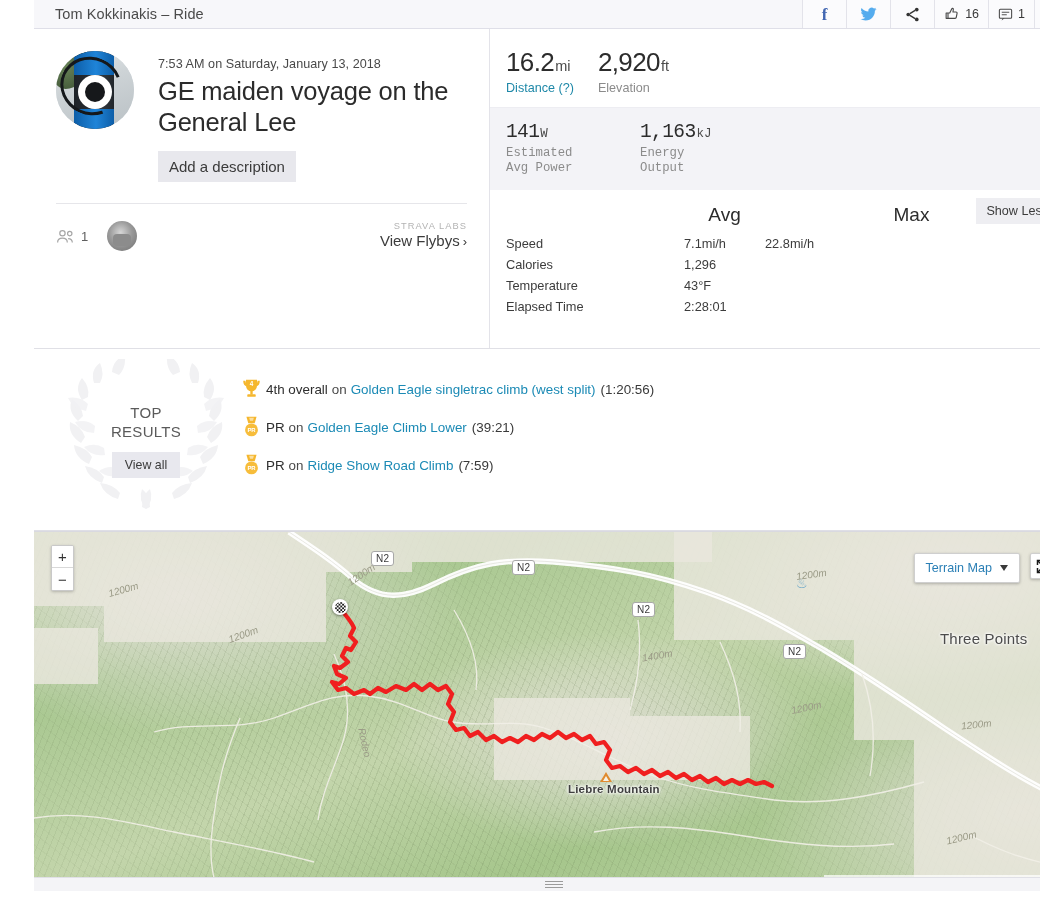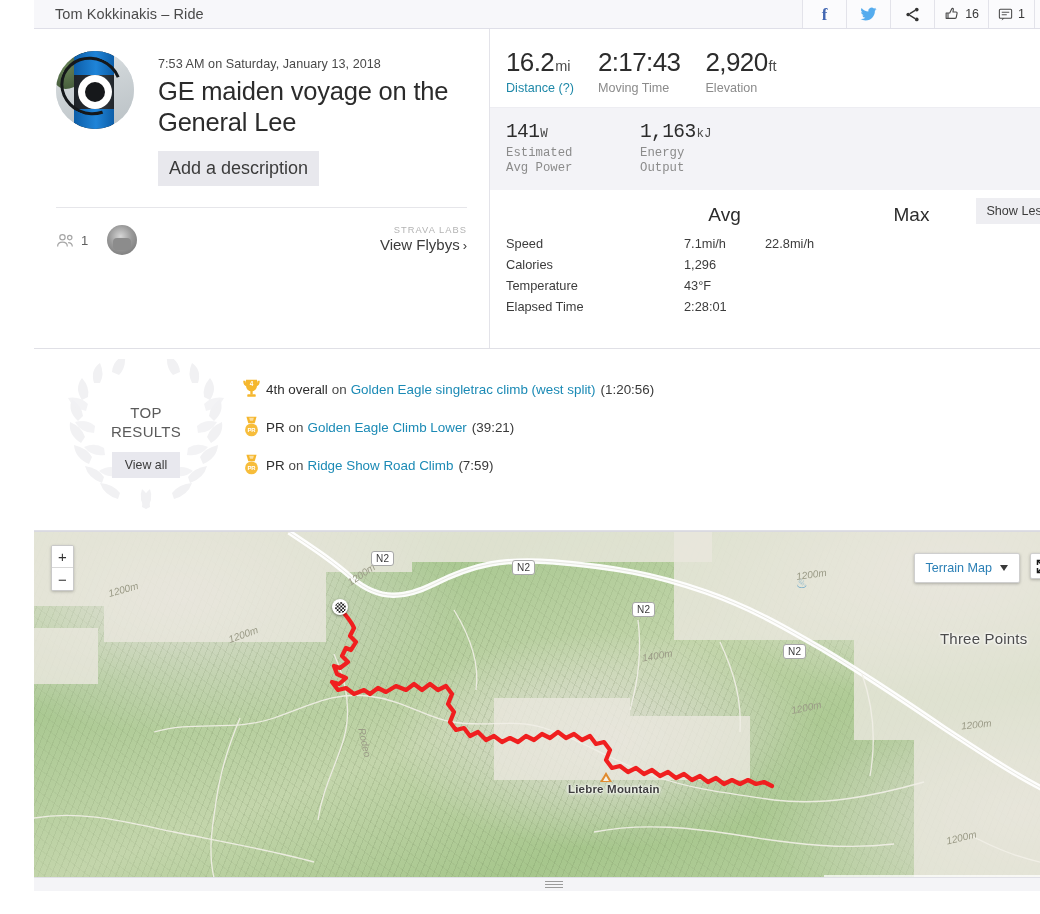--- a/index.html
+++ b/index.html
@@ -98,21 +98,21 @@
   }
 
   .ath-meta { flex: 1; min-width: 0; padding-top: 6px; }
   .act-date { font-size: 12.6px; color: #494949; margin-bottom: 5px; letter-spacing:.05px; }
   .act-title {
     font-size: 25.5px; line-height: 31px; color: #2b2b2b;
     font-weight: 400; margin: 0 0 13px 0; letter-spacing:-.2px;
   }
   .btn-soft {
     display: inline-block; background: #e8e8ed; color: #3b3b3b;
-    font-size: 18px; padding: 7px 11px; border: none;
+    font-size: 15px; padding: 7px 11px; border: none;
     cursor: pointer; font-family: inherit;
   }
   .divider-l { border-top: 1px solid #e6e6ea; margin: 21px 0 0 0; }
 
   .social-row {
     display: flex; align-items: center; padding-top: 17px;
   }
   .ppl-icon { display:flex; align-items:center; color:#9a9a9a; }
   .ppl-count { font-size: 13px; color: #5f5f5f; margin-left: 4px; }
   .mini-av {
@@ -425,24 +425,20 @@
         </span>
       </div>
     </div>
 
     <div class="col-right">
 
       <div class="stat-top">
         <div class="stat-big">
           <div class="v"><span>16.2</span><span class="u">mi</span></div>
           <div class="l link">Distance (?)</div>
-        </div>
-        <div class="stat-big">
-          <div class="v"><span>2:17:43</span><span class="u"></span></div>
-          <div class="l">Moving Time</div>
         </div>
         <div class="stat-big">
           <div class="v"><span>2,920</span><span class="u">ft</span></div>
           <div class="l">Elevation</div>
         </div>
       </div>
 
       <div class="stat-power">
         <div class="stat-big">
           <div class="v"><span>141</span><span class="u">W</span></div>

